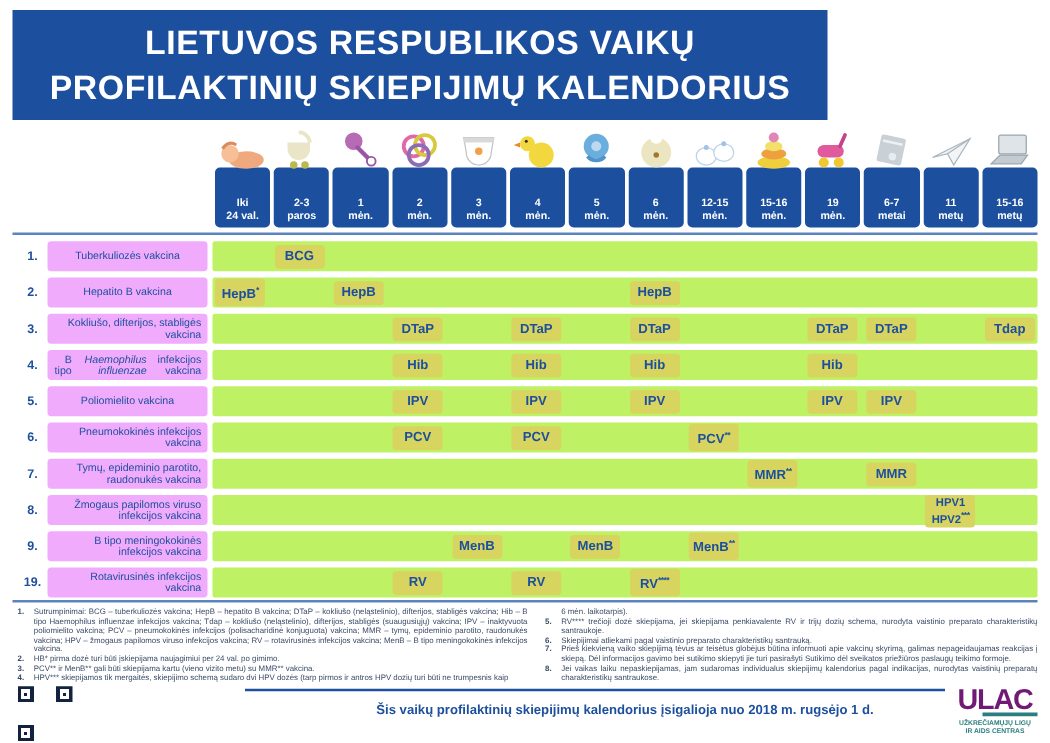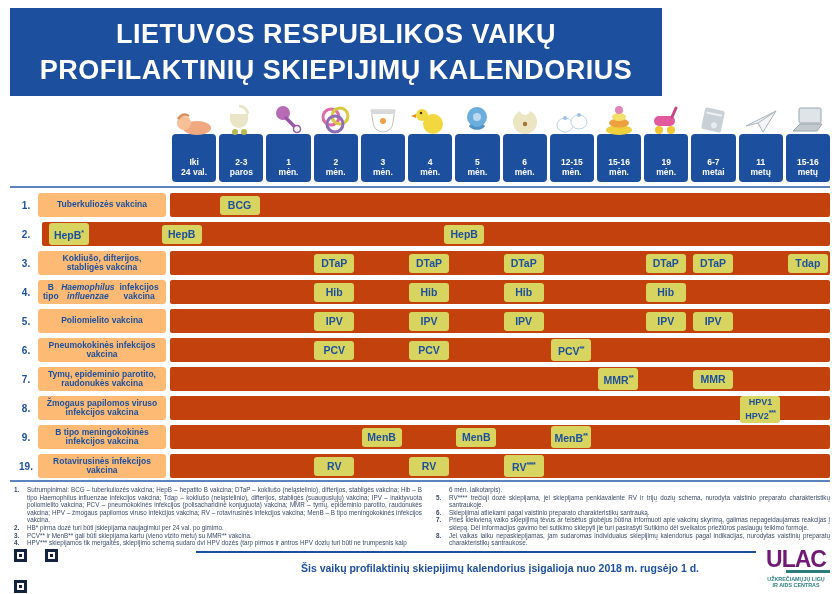--- a/index.html
+++ b/index.html
@@ -17,23 +17,23 @@
   .hicon{position:absolute;left:50%;transform:translateX(-50%);top:0;width:40px;height:32px;z-index:2;}
   .hblock{position:absolute;left:0;right:0;bottom:2px;height:48px;background:#1c4f9d;border-radius:4px;
           display:flex;flex-direction:column;align-items:center;justify-content:flex-end;padding-bottom:5px;box-sizing:border-box;margin-top:16px;}
   .hblock div{color:#fff;font-weight:bold;font-size:8.5px;line-height:10px;text-align:center;white-space:nowrap;}
   .sep{position:absolute;left:10px;width:820px;background:#5b83bd;}
   
   #table-body{position:absolute;left:14px;top:193px;width:816px;}
   .vrow{display:flex;align-items:stretch;height:24px;margin-bottom:5px;}
   .vnum{width:24px;display:flex;align-items:center;justify-content:center;
         color:#1c4f9d;font-weight:bold;font-size:10px;}
-  .vlabel{width:128px;background:#fdba74;border-radius:3px;display:flex;align-items:center;justify-content:center;
-          text-align:center;color:#1c4f9d;font-weight:bold;font-size:8.5px;line-height:9.5px;padding:1px 5px;box-sizing:border-box;}
-  .vband{flex:1;margin-left:4px;background:#c2410c;border-radius:2px;
+  .vlabel{width:128px;background:#f0abfc;border-radius:3px;display:flex;align-items:center;justify-content:center;
+          text-align:right;color:#1c4f9d;font-weight:normal;font-size:8.5px;line-height:9.5px;padding:1px 5px;box-sizing:border-box;}
+  .vband{flex:1;margin-left:4px;background:#bef264;border-radius:2px;
          display:grid;grid-template-columns:repeat(14,1fr);column-gap:3px;align-items:center;}
   .chip{justify-self:center;background:#d7d45f;border-radius:3px;color:#1c4f9d;font-weight:bold;
         font-size:10.5px;line-height:11px;padding:4px 3px;min-width:40px;box-sizing:border-box;text-align:center;}
   .chip.two{font-size:9px;line-height:9.5px;padding:2px 2px;}
   .chip sup{font-size:7px;vertical-align:4px;letter-spacing:-.5px;}
   
   .fncol{position:absolute;top:486px;color:#3a4a66;font-size:6.3px;line-height:7.6px;}
   #fn-left{left:14px;width:408px;}
   #fn-right{left:436px;width:394px;}
   .fn{display:flex;}
@@ -226,20 +226,21 @@
   <div id="table-body">
       <div class="vrow">
         <div class="vnum">1.</div>
         <div class="vlabel">Tuberkuliozės vakcina</div>
         <div class="vband">
           <div class="chip" style="grid-column: 2;"><span>BCG</span></div>
         </div>
       </div>
       <div class="vrow">
         <div class="vnum">2.</div>
+        <div class="vlabel">Hepatito B vakcina</div>
         <div class="vband">
           <div class="chip" style="grid-column: 1;"><span>HepB<sup>*</sup></span></div>
           <div class="chip" style="grid-column: 3;"><span>HepB</span></div>
           <div class="chip" style="grid-column: 8;"><span>HepB</span></div>
         </div>
       </div>
       <div class="vrow">
         <div class="vnum">3.</div>
         <div class="vlabel">Kokliušo, difterijos, stabligės vakcina</div>
         <div class="vband">

